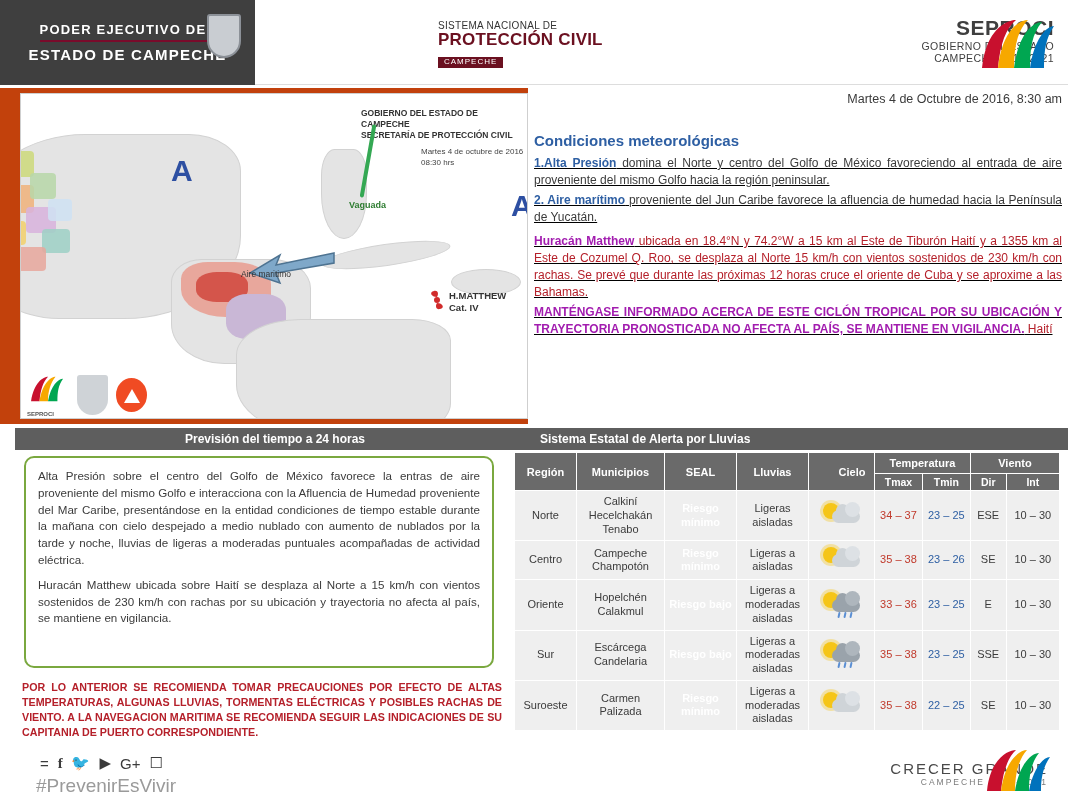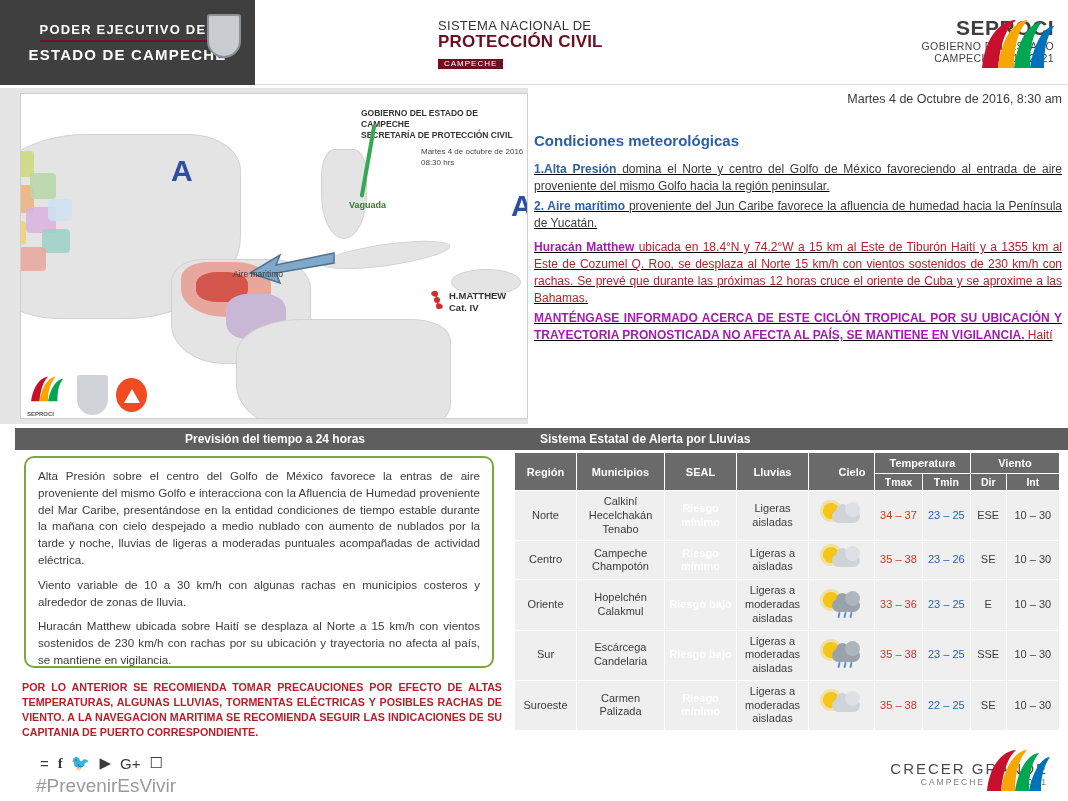--- a/index.html
+++ b/index.html
@@ -53,21 +53,21 @@
   }
   .aniv .tri {
     position:absolute; left:50%; top:50%; transform:translate(-50%,-55%);
     width:0;height:0;border-left:13px solid transparent;border-right:13px solid transparent;
     border-bottom:22px solid #e8662a;
   }
   .aniv .num {
     position:absolute; left:8px; top:12px; font-size:9px; font-weight:bold; color:#e7c9a0;
   }
   .hdr-center .txt { margin-left:8px; line-height:1.1; }
-  .hdr-center .t1 { font-size:13px; color:#333; letter-spacing:.3px; }
+  .hdr-center .t1 { font-size:10px; color:#333; letter-spacing:.3px; }
   .hdr-center .t2 { font-size:17px; color:#6b1020; font-weight:bold; letter-spacing:.2px; }
   .hdr-center .t3 {
     font-size:8px; color:#fff; background:#6b1020; display:inline-block;
     padding:1px 6px; margin-top:2px; letter-spacing:1px;
   }
   .hdr-right {
     position:absolute; right:14px; top:16px; width:290px; height:60px;
     text-align:right;
   }
   .hdr-right .r1 { font-size:21px; font-weight:bold; color:#3f3f3f; letter-spacing:.5px; }
@@ -76,21 +76,21 @@
   .logo-fan {
     position:absolute; right:10px; top:14px; width:82px; height:58px;
   }
   .hdr-rule {
     position:absolute; left:255px; top:84px; width:813px; height:1px; background:#ddd;
   }
 
   
   .map-wrap {
     position:absolute; left:0; top:88px; width:528px; height:336px;
-    background:#e5e5e5; overflow:hidden;
+    background:#c2410c; overflow:hidden;
   }
   .map-frame {
     position:absolute; left:20px; top:5px; width:508px; height:326px;
     border:1px solid #cfcfcf;
     background:#ffffff;
     overflow:hidden;
   }
   .land {
     position:absolute; background:#e9e9e9; border:1px solid #d2d2d2;
   }
@@ -152,21 +152,21 @@
     position:absolute; left:340px; top:14px; font-size:8.5px; color:#333; font-weight:bold; line-height:1.3;
   }
   .map-date {
     position:absolute; left:400px; top:52px; font-size:8px; color:#444; line-height:1.4;
   }
   .arrow-maritimo {
     position:absolute; left:225px; top:155px; width:90px; height:42px;
   }
   .arrow-maritimo svg { width:90px; height:42px; }
   .arrow-lbl {
-    position:absolute; left:212px; top:175px; font-size:8.5px; color:#333;
+    position:absolute; left:220px; top:175px; font-size:8.5px; color:#333;
   }
   .hurr {
     position:absolute; left:405px; top:195px; width:22px; height:22px;
   }
   .hurr-lbl {
     position:absolute; left:428px; top:196px; font-size:9.5px; font-weight:bold; color:#333; line-height:1.25;
   }
   .map-logos {
     position:absolute; left:6px; top:272px; width:120px; height:58px;
     display:flex; align-items:center; gap:8px;
@@ -181,21 +181,21 @@
   }
 
   
   .right-panel {
     position:absolute; left:534px; top:92px; width:528px; height:330px;
   }
   .fecha {
     text-align:right; font-size:12.5px; color:#3b3b3b; margin-bottom:26px;
   }
   .cond-title {
-    font-size:15px; color:#2e5fa3; font-weight:bold; margin-bottom:12px;
+    font-size:15px; color:#2e5fa3; font-weight:bold; margin-bottom:6px;
   }
   .para { font-size:12px; line-height:1.42; text-align:justify; margin-bottom:3px;text-decoration:underline; }
   .blue { color:#2e5fa3; font-weight:bold; }
   .body-txt { color:#3b3b3b; }
   .red { color:#a21caf; font-weight:bold; }
   .red-body { color:#b5202a; }
 
   
   .prev-head {
     position:absolute; left:15px; top:428px; width:520px; height:22px;
@@ -402,21 +402,20 @@
     <span class="red">Huracán Matthew</span><span class="red-body"> ubicada en 18.4°N y 74.2°W a 15 km al Este de Tiburón Haití y a 1355 km al Este de Cozumel Q. Roo, se desplaza al Norte 15 km/h con vientos sostenidos de 230 km/h con rachas. Se prevé que durante las próximas 12 horas cruce el oriente de Cuba y se aproxime a las Bahamas.</span>
   </div>
   <div class="para">
     <span class="red">MANTÉNGASE INFORMADO ACERCA DE ESTE CICLÓN TROPICAL POR SU UBICACIÓN Y TRAYECTORIA PRONOSTICADA NO AFECTA AL PAÍS, SE MANTIENE EN VIGILANCIA.</span><span class="red-body"> Haití</span>
   </div>
 </div>
 
 <div class="prev-head">Previsión del tiempo a 24 horas</div>
 <div class="prev-box">
   <p>Alta Presión sobre el centro del Golfo de México favorece la entras de aire proveniente del mismo Golfo e interacciona con la Afluencia de Humedad proveniente del Mar Caribe, presentándose en la entidad condiciones de tiempo estable durante la mañana con cielo despejado a medio nublado con aumento de nublados por la tarde y noche, lluvias de ligeras a moderadas puntuales acompañadas de actividad eléctrica.</p>
-  <p>Viento variable de 10 a 30 km/h con algunas rachas en municipios costeros  y alrededor de zonas de lluvia.</p>
   <p>Huracán Matthew ubicada sobre Haití se desplaza al Norte a 15 km/h con vientos sostenidos de 230 km/h con rachas por su ubicación y trayectoria no afecta al país, se mantiene en vigilancia.</p>
 </div>
 <div class="recom">POR LO ANTERIOR SE RECOMIENDA TOMAR PRECAUCIONES POR EFECTO DE ALTAS TEMPERATURAS, ALGUNAS LLUVIAS, TORMENTAS ELÉCTRICAS Y POSIBLES RACHAS DE VIENTO. A LA NAVEGACION MARITIMA SE RECOMIENDA SEGUIR LAS INDICACIONES DE SU CAPITANIA DE PUERTO CORRESPONDIENTE.</div>
 
 <div class="social">
   <span>=</span>
 
   <span style="font-weight:bold;font-family:'Liberation Serif',serif;">f</span>
   <span>🐦</span>
   <span>▶</span>

